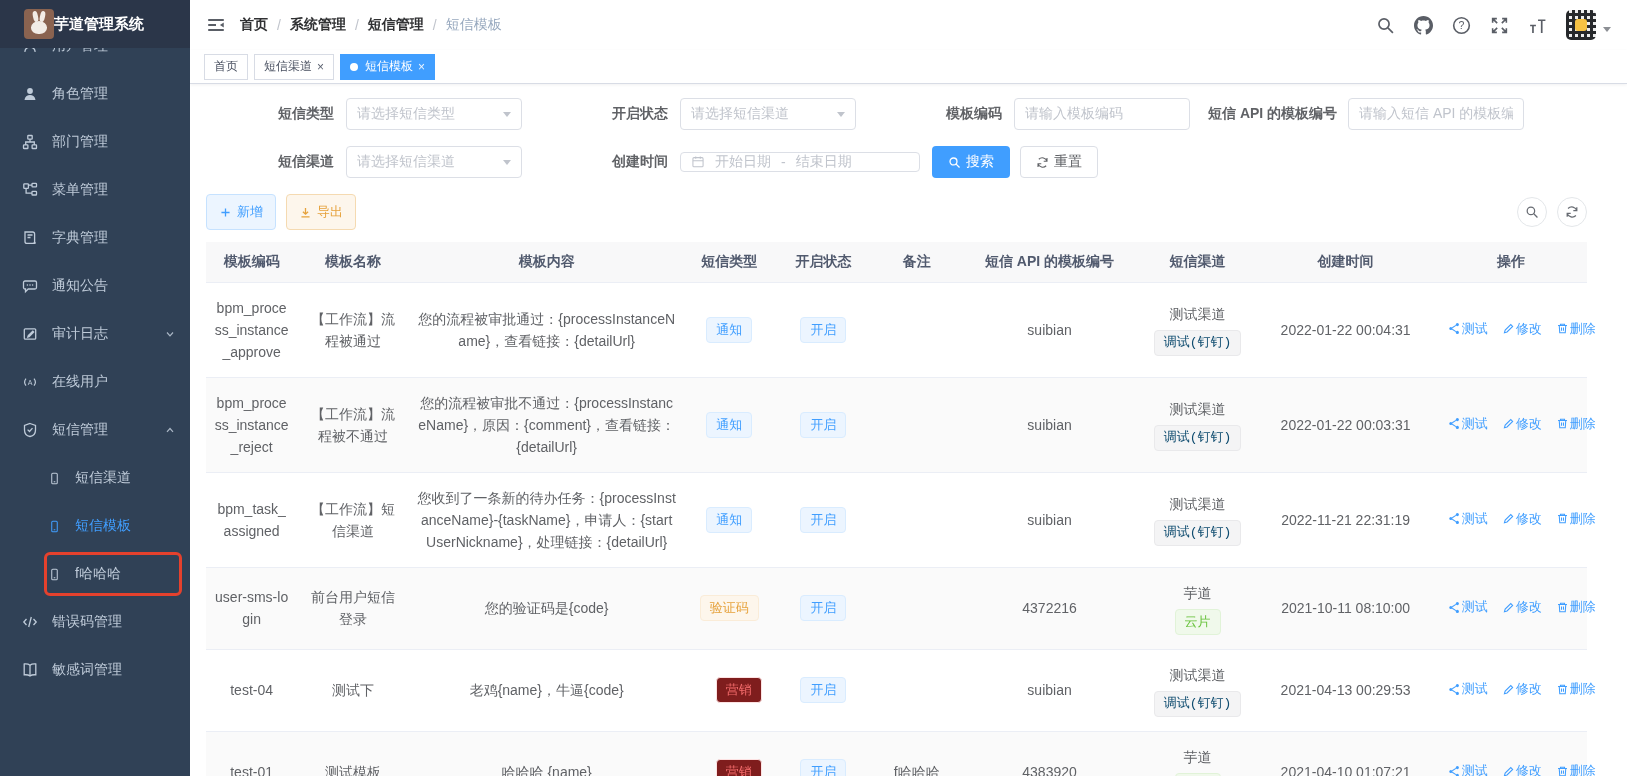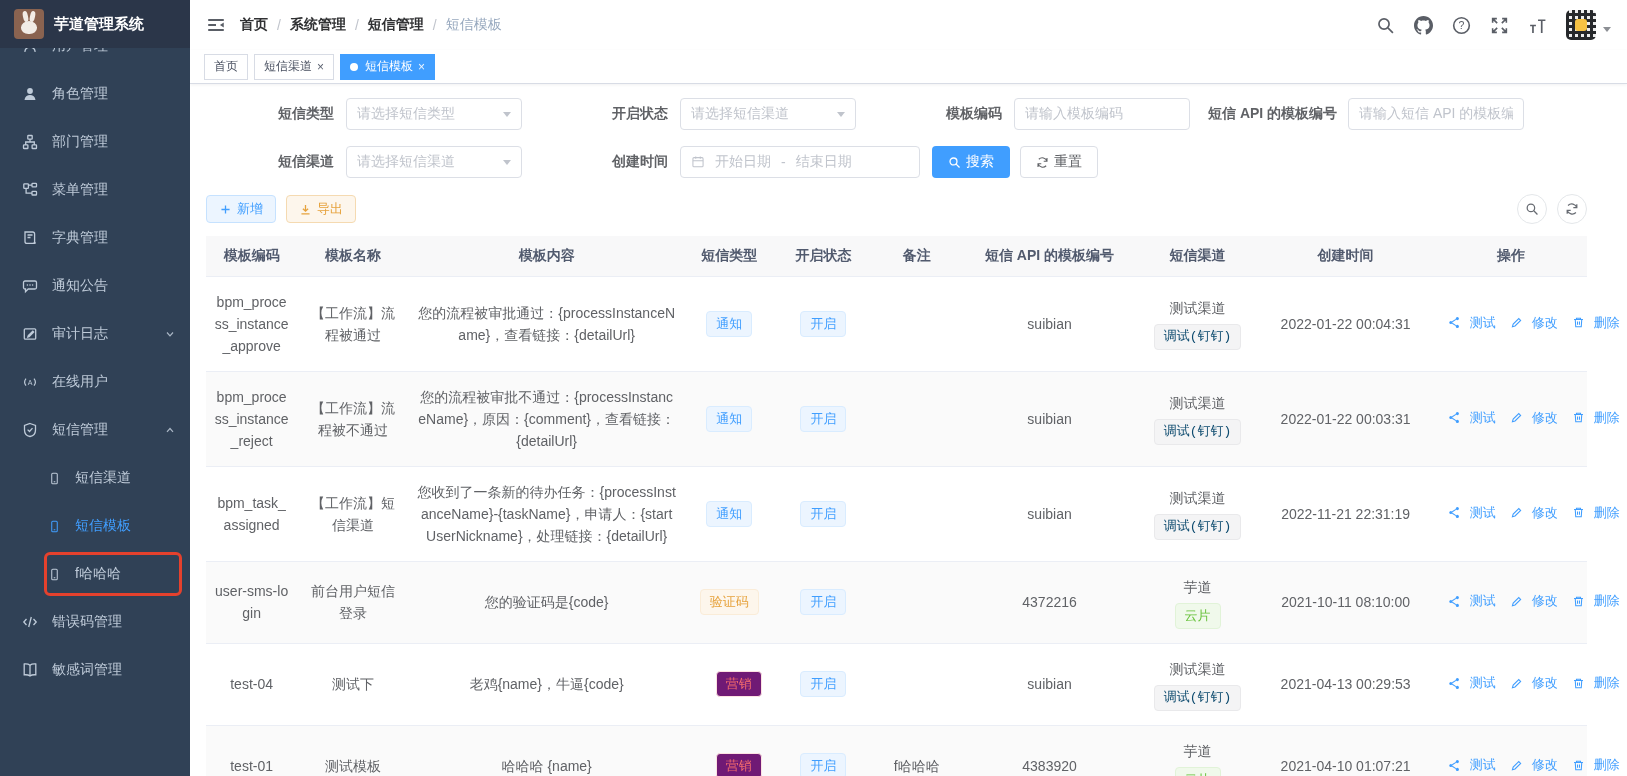--- a/index.html
+++ b/index.html
@@ -2,21 +2,21 @@
 <html><head>
 <meta charset="utf-8">
 <style>
   * { box-sizing: border-box; margin: 0; padding: 0; }
   html,body { width:1627px; height:776px; overflow:hidden; }
   body { font-family:"Liberation Sans","DejaVu Sans",sans-serif; background:#fff; color:#606266; font-size:14px; }
   .app { display:flex; width:100%; height:100%; }
 
   
   .sidebar { width:190px; flex-shrink:0; background:#304156; position:relative; overflow:hidden; }
-  .logo { height:48px; background:#2b3649; display:flex; align-items:center; gap:10px; padding:0 14px; position:relative; z-index:3; }
+  .logo { height:48px; background:#2b3649; display:flex; align-items:center; padding:0 24px; position:relative; z-index:3; }
   .logo-img { width:30px; height:30px; border-radius:4px; background:#8a6350; position:relative; overflow:hidden; flex-shrink:0; }
   .bunny-face { position:absolute; left:7px; top:12px; width:16px; height:13px; background:#f2ece6; border-radius:50% 50% 46% 46%; }
   .bunny-ear { position:absolute; width:5px; height:11px; background:#f2ece6; border-radius:45%; top:2px; }
   .bunny-ear.l { left:9px; transform:rotate(-12deg); }
   .bunny-ear.r { left:16px; transform:rotate(12deg); }
   .logo-title { color:#fff; font-size:15px; font-weight:700; white-space:nowrap; }
   .menu { position:absolute; top:48px; bottom:0; left:0; right:0; overflow:hidden; }
   .menu-item { height:48px; display:flex; align-items:center; gap:14px; padding-left:22px; padding-right:14px; color:#bfcbd9; font-size:14px; cursor:pointer; }
   .menu-item.first { margin-top:-26px; }
   .menu-item.child { padding-left:48px; }
@@ -52,51 +52,51 @@
   .tag-item.active { background:#409eff; border-color:#409eff; color:#fff; }
   .tag-item.active::before { content:""; width:8px; height:8px; border-radius:50%; background:#fff; margin-right:2px; }
 
   
   .content { flex:1; padding:14px 40px 0 16px; overflow:hidden; }
   .filter-row { display:flex; align-items:center; margin-bottom:16px; }
   .filter-group { display:flex; align-items:center; margin-right:18px; }
   .f-label { width:140px; text-align:right; padding-right:12px; font-weight:700; color:#606266; white-space:nowrap; font-size:14px; }
   .select,.input { width:176px; height:32px; border:1px solid #dcdfe6; border-radius:4px; background:#fff; display:flex; align-items:center; justify-content:space-between; padding:0 10px; font-size:14px; color:#c0c4cc; cursor:pointer; }
   .chev-dn { width:0; height:0; border-left:4px solid transparent; border-right:4px solid transparent; border-top:5px solid #c0c4cc; }
-  .date-range { width:240px; height:32px; border:1px solid #dcdfe6; border-radius:4px; background:#fff; display:flex; align-items:center; gap:10px; padding:0 10px; font-size:14px; color:#c0c4cc; cursor:pointer; }
+  .date-range { width:240px; height:20px; border:1px solid #dcdfe6; border-radius:4px; background:#fff; display:flex; align-items:center; gap:10px; padding:0 10px; font-size:14px; color:#c0c4cc; cursor:pointer; }
   .date-range .cal { width:14px; height:14px; color:#c0c4cc; flex-shrink:0; }
   .btn { height:32px; display:inline-flex; align-items:center; gap:5px; padding:0 15px; border-radius:4px; font-size:14px; cursor:pointer; border:1px solid transparent; white-space:nowrap; }
   .btn svg { width:13px; height:13px; }
   .btn-primary { background:#409eff; color:#fff; margin-left:12px; }
   .btn-plain { background:#fff; border-color:#dcdfe6; color:#606266; margin-left:10px; }
   .toolbar { display:flex; align-items:center; margin:2px 0 12px; }
-  .btn-sm { height:28px; padding:11px 12px; font-size:13px; }
+  .btn-sm { height:28px; padding:17px 12px; font-size:13px; }
   .btn-add { background:#ecf5ff; border-color:#c6e2ff; color:#409eff; }
   .btn-export { background:#fdf6ec; border-color:#f5dab1; color:#e6a23c; margin-left:10px; }
   .toolbar-right { margin-left:auto; display:flex; gap:10px; }
   .circle-btn { width:30px; height:30px; border-radius:50%; border:1px solid #e4e7ea; background:#fff; display:flex; align-items:center; justify-content:center; color:#676b72; cursor:pointer; }
   .circle-btn svg { width:14px; height:14px; }
 
   
   table { width:100%; border-collapse:collapse; table-layout:fixed; }
   thead th { background:#f8f8f9; color:#515a6e; font-weight:700; font-size:14px; height:40px; padding:6px 8px; text-align:center; }
   tbody td { border-bottom:1px solid #ebeef5; padding:14px 8px; text-align:center; vertical-align:middle; line-height:22px; font-size:14px; color:#606266; }
   tbody tr:first-child td { border-top:1px solid #ebeef5; }
   tbody tr:nth-child(even) { background:#fafafa; }
   .c-code,.c-content { word-break:break-all; }
   .c-date { white-space:nowrap; }
   .tag { display:inline-block; padding:0 9px; height:26px; line-height:24px; border:1px solid transparent; border-radius:4px; font-size:13px; white-space:nowrap;text-align:right; }
   .tag[data-color="blue"]   { background:#ecf5ff; border-color:#d9ecff; color:#409eff; }
   .tag[data-color="yellow"] { background:#fdf6ec; border-color:#faecd8; color:#e6a23c; }
-  .tag[data-color="red"]    { background:#701a75; border-color:#fde2e2; color:#f56c6c;margin-left:19px; }
+  .tag[data-color="red"]    { background:#7f1d1d; border-color:#fde2e2; color:#f56c6c;margin-left:19px; }
   .tag[data-color="green"]  { background:#f0f9eb; border-color:#e1f3d8; color:#67c23a; }
   .tag[data-color="gray"]   { background:#f4f4f5; border-color:#e9e9eb; color:#0c4a6e;font-family:Liberation Mono, monospace; }
   .channel-name { margin-bottom:5px; }
   .ops { white-space:nowrap; }
-  .op { color:#409eff; font-size:13px; display:inline-flex; align-items:center; gap:9px; margin:0 5px; cursor:pointer; }
+  .op { color:#409eff; font-size:13px; display:inline-flex; align-items:center; gap:1px; margin:0 5px; cursor:pointer; }
   .op svg { width:13px; height:13px; }
 </style>
 </head>
 <body>
 
 <div class="app">
 
   <aside class="sidebar">
     <div class="logo">
       <div class="logo-img">

